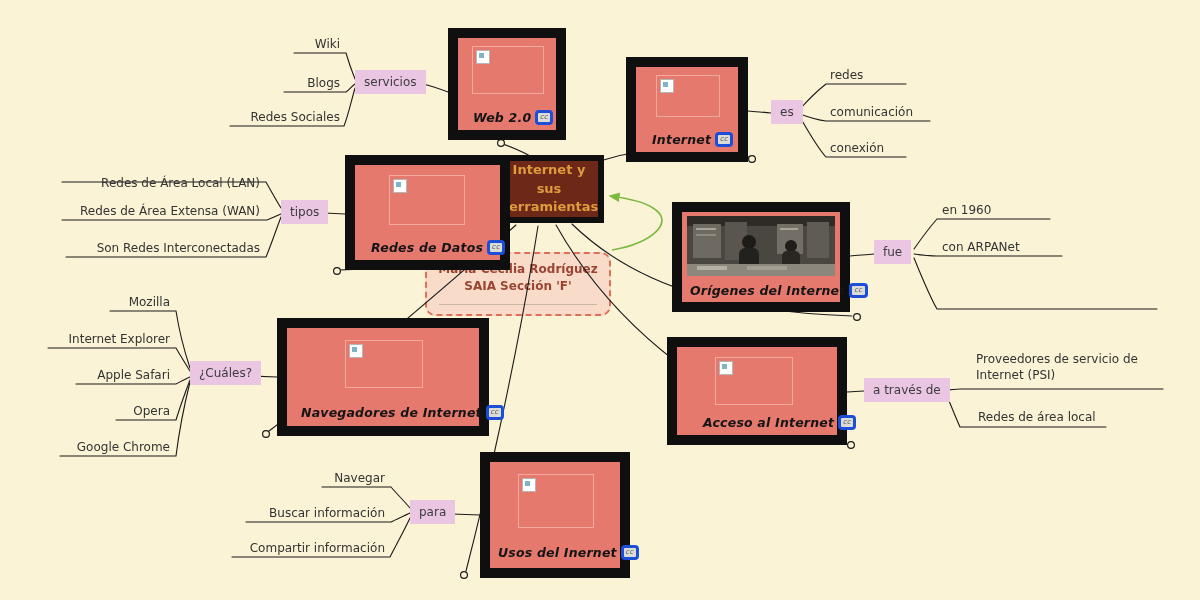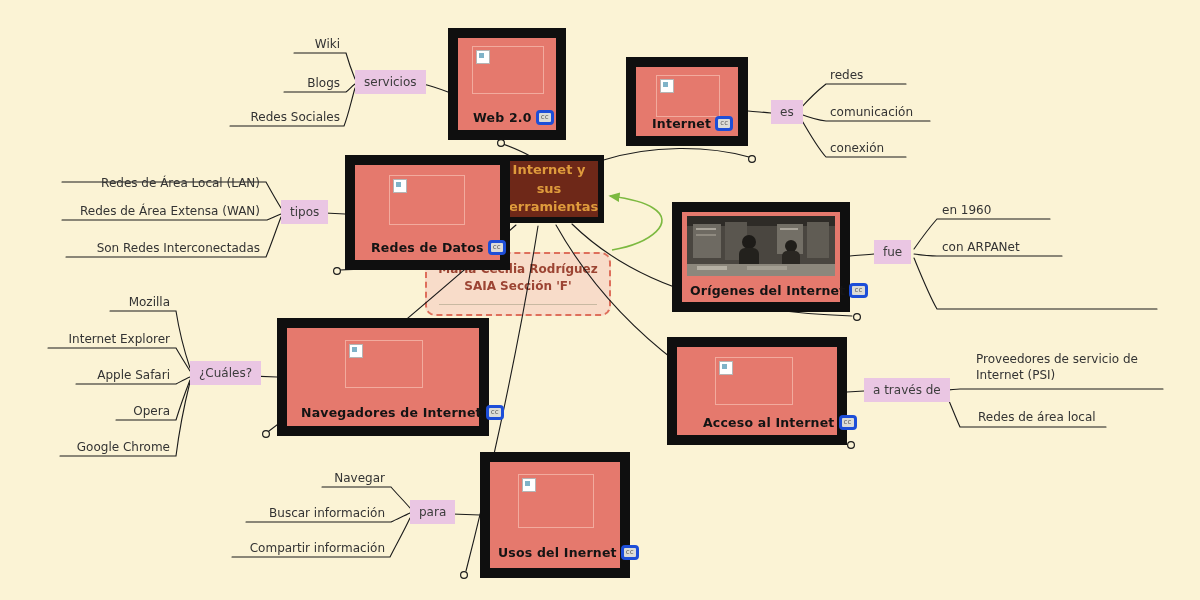--- a/index.html
+++ b/index.html
@@ -11,21 +11,21 @@
   .stage{position:absolute;inset:0;width:1200px;height:600px;}
 
   
   .tnode{position:absolute;background:#0F0F0F;z-index:3;}
   .tnode-inner{position:absolute;inset:10px;background:#E5796D;}
   .ph{position:absolute;border:1px solid #F2AB9E;}
   .broken{position:absolute;left:3px;top:3px;width:12px;height:12px;background:#fff;border:1px solid #b5b5b5;}
   .broken::after{content:"";position:absolute;left:2px;top:2px;width:5px;height:5px;background:#7fb3c8;}
   .tnode-label{
     position:absolute;font-size:12.5px;font-weight:bold;color:#141414;
-    white-space:nowrap;display:flex;gap:4px;letter-spacing:.2px;
+    white-space:nowrap;display:flex;gap:4px;letter-spacing:.2px;font-style:italic;
   }
   .cc{display:inline-block;font-size:7px;line-height:9px;color:#555;border:3px solid #1d4ed8;
       border-radius:4px;padding:0 2px;background:#dcdcd6;font-weight:normal;}
 
   
   .central{
     position:absolute;left:494px;top:155px;width:110px;height:68px;box-sizing:border-box;
     background:#6E2818;border:6px solid #0F0F0F;z-index:2;
     display:flex;flex-direction:column;justify-content:center;align-items:center;
     color:#DF9B3C;font-weight:bold;font-size:13px;line-height:1.45;text-align:center;
@@ -142,21 +142,21 @@
       <div class="ph" style="left:14px;top:8px;width:70px;height:46px">
         <div class="broken"></div>
       </div>
       <div class="tnode-label" style="left:15px;bottom:5px">
         <span>Web 2.0</span>
         <span class="cc">cc</span>
       </div>
     </div>
   </div>
 
-  <div class="tnode" style="left:626px;top:57px;width:122px;height:89px">
+  <div class="tnode" style="left:626px;top:57px;width:122px;height:105px">
     <div class="tnode-inner">
       <div class="ph" style="left:20px;top:8px;width:62px;height:40px">
         <div class="broken"></div>
       </div>
       <div class="tnode-label" style="left:16px;bottom:5px">
         <span>Internet</span>
         <span class="cc">cc</span>
       </div>
     </div>
   </div>

